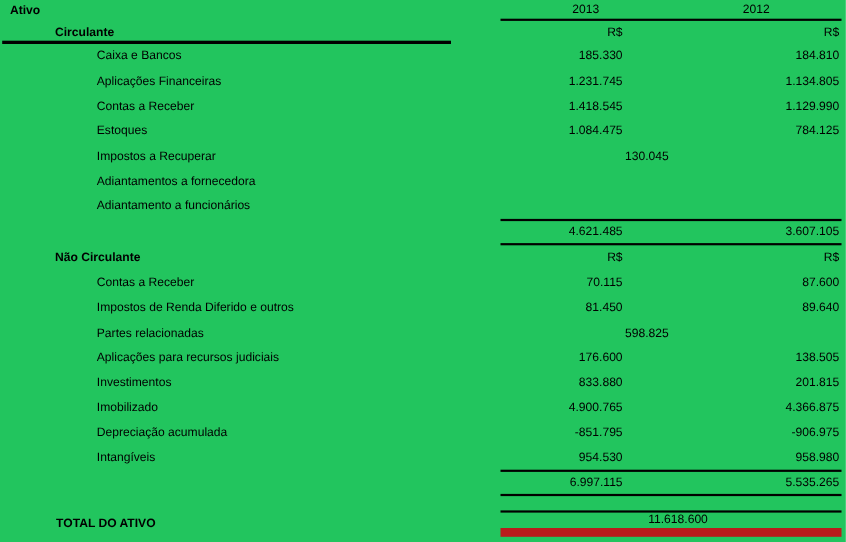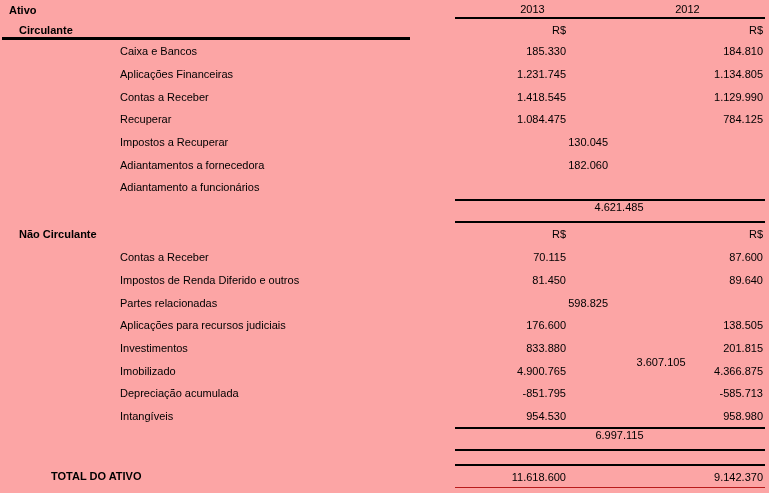--- a/index.html
+++ b/index.html
@@ -1,30 +1,30 @@
 <!DOCTYPE html>
 <html><head>
 <meta charset="utf-8">
 <style>
   html, body { margin: 0; padding: 0; background: #ffffff; }
   .sheet {
     position: relative;
     width: 769px;
     height: 493px;
-    background: #fca5a5;
+    background: #22c55e;
     color: #000000;
     font-family: "Liberation Sans", sans-serif;
     font-size: 11px;
     overflow: hidden;
   }
   .row { display: flex; align-items: center; }
   .lbl { flex: 1 1 auto; white-space: nowrap; overflow: hidden; }
   .l0 { padding-left: 9px; }
-  .l1 { padding-left: 19px; }
-  .l2 { padding-left: 120px; }
+  .l1 { padding-left: 50px; }
+  .l2 { padding-left: 88px; }
   .bold { font-weight: bold; }
   .nums {
     display: flex;
     flex: 0 0 310px;
     width: 310px;
     margin-right: 4px;
     align-self: stretch;
     align-items: center;
   }
   .cell { flex: 0 0 155px; width: 155px; white-space: nowrap; box-sizing: border-box; }
@@ -46,30 +46,30 @@
     background: #000;
   }
 
   .r-item { height: 22.7px; }
 
   .r-sub { height: 24px; }
   .boxed {
     border-top: 2px solid #000;
     border-bottom: 2px solid #000;
     box-sizing: border-box;
-    flex-direction: column;
   }
 
   .spacer { height: 13px; }
 
   .r-total { height: 24px; margin-left: 42px; }
   .total-box {
     border-top: 2px solid #000;
-    border-bottom: 1px solid #b91c1c;
+    border-bottom: 8px solid #b91c1c;
     box-sizing: border-box;
+    flex-direction: column;
   }
 </style>
 </head>
 <body>
 
 <div class="sheet">
   <div class="row r-head">
     <div class="lbl l0 bold">Ativo</div>
     <div class="nums">
       <div class="cell year">2013</div>
@@ -99,36 +99,35 @@
         </div>
       </div>
       <div class="row r-item">
         <div class="lbl l2">Contas a Receber</div>
         <div class="nums">
           <div class="cell num">1.418.545</div>
           <div class="cell num">1.129.990</div>
         </div>
       </div>
       <div class="row r-item">
-        <div class="lbl l2">Recuperar</div>
+        <div class="lbl l2">Estoques</div>
         <div class="nums">
           <div class="cell num">1.084.475</div>
           <div class="cell num">784.125</div>
         </div>
       </div>
       <div class="row r-item">
         <div class="lbl l2">Impostos a Recuperar</div>
         <div class="nums">
           <div class="cell num">130.045</div>
         </div>
       </div>
       <div class="row r-item">
         <div class="lbl l2">Adiantamentos a fornecedora</div>
         <div class="nums">
-          <div class="cell num">182.060</div>
         </div>
       </div>
       <div class="row r-item">
         <div class="lbl l2">Adiantamento a funcionários</div>
       </div>
       <div class="row r-sub">
         <div class="lbl"></div>
         <div class="nums boxed">
           <div class="cell num">4.621.485</div>
           <div class="cell num">3.607.105</div>
@@ -179,21 +178,21 @@
         <div class="lbl l2">Imobilizado</div>
         <div class="nums">
           <div class="cell num">4.900.765</div>
           <div class="cell num">4.366.875</div>
         </div>
       </div>
       <div class="row r-item">
         <div class="lbl l2">Depreciação acumulada</div>
         <div class="nums">
           <div class="cell num">-851.795</div>
-          <div class="cell num">-585.713</div>
+          <div class="cell num">-906.975</div>
         </div>
       </div>
       <div class="row r-item">
         <div class="lbl l2">Intangíveis</div>
         <div class="nums">
           <div class="cell num">954.530</div>
           <div class="cell num">958.980</div>
         </div>
       </div>
       <div class="row r-sub">

